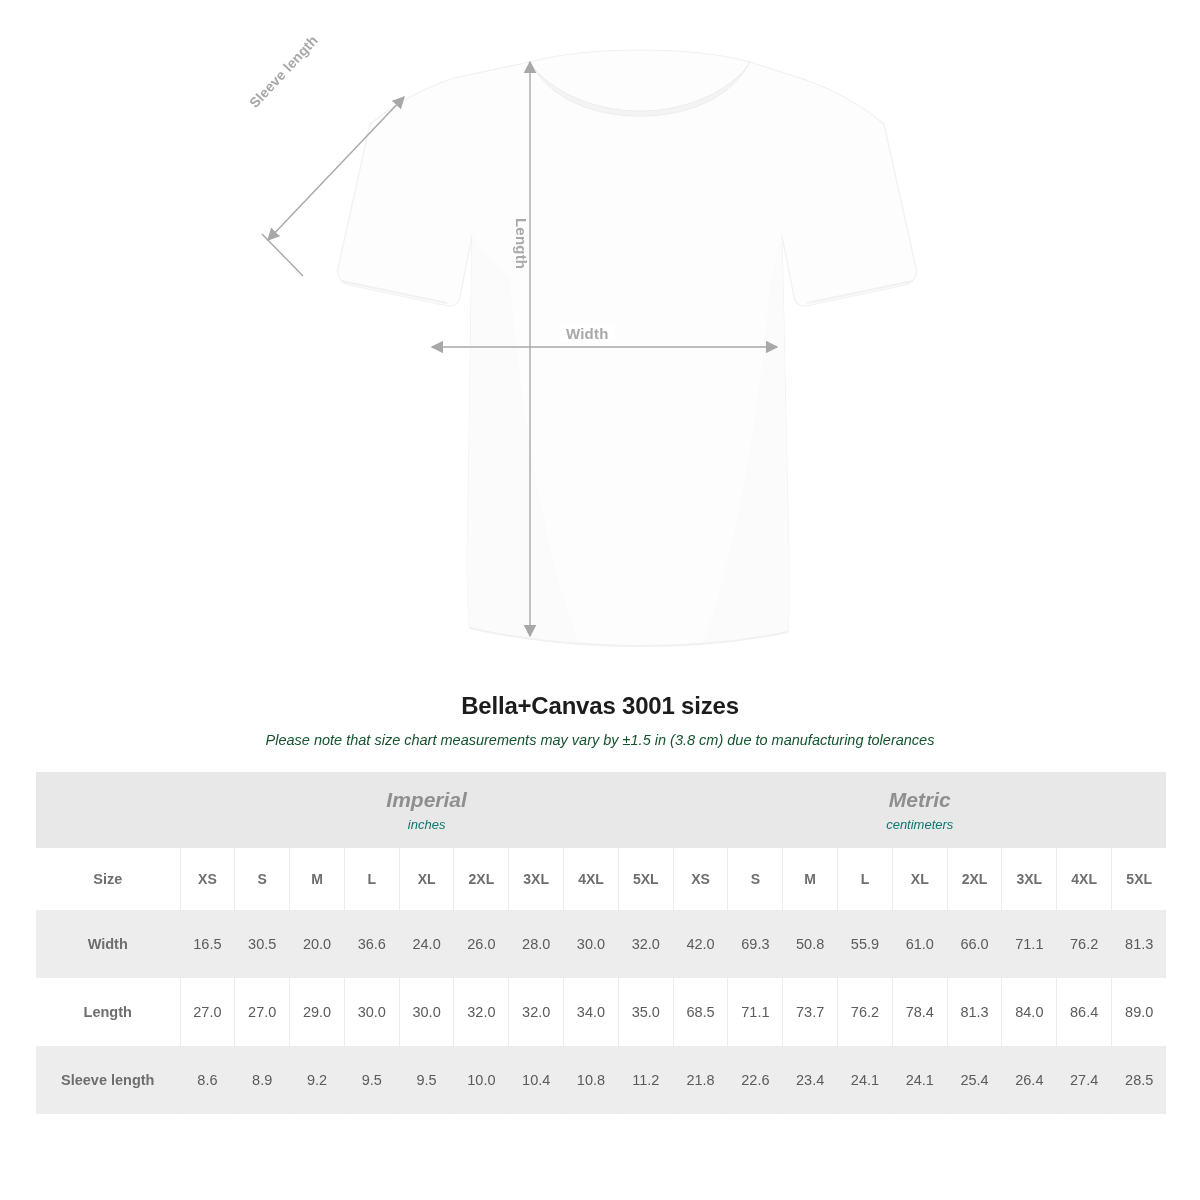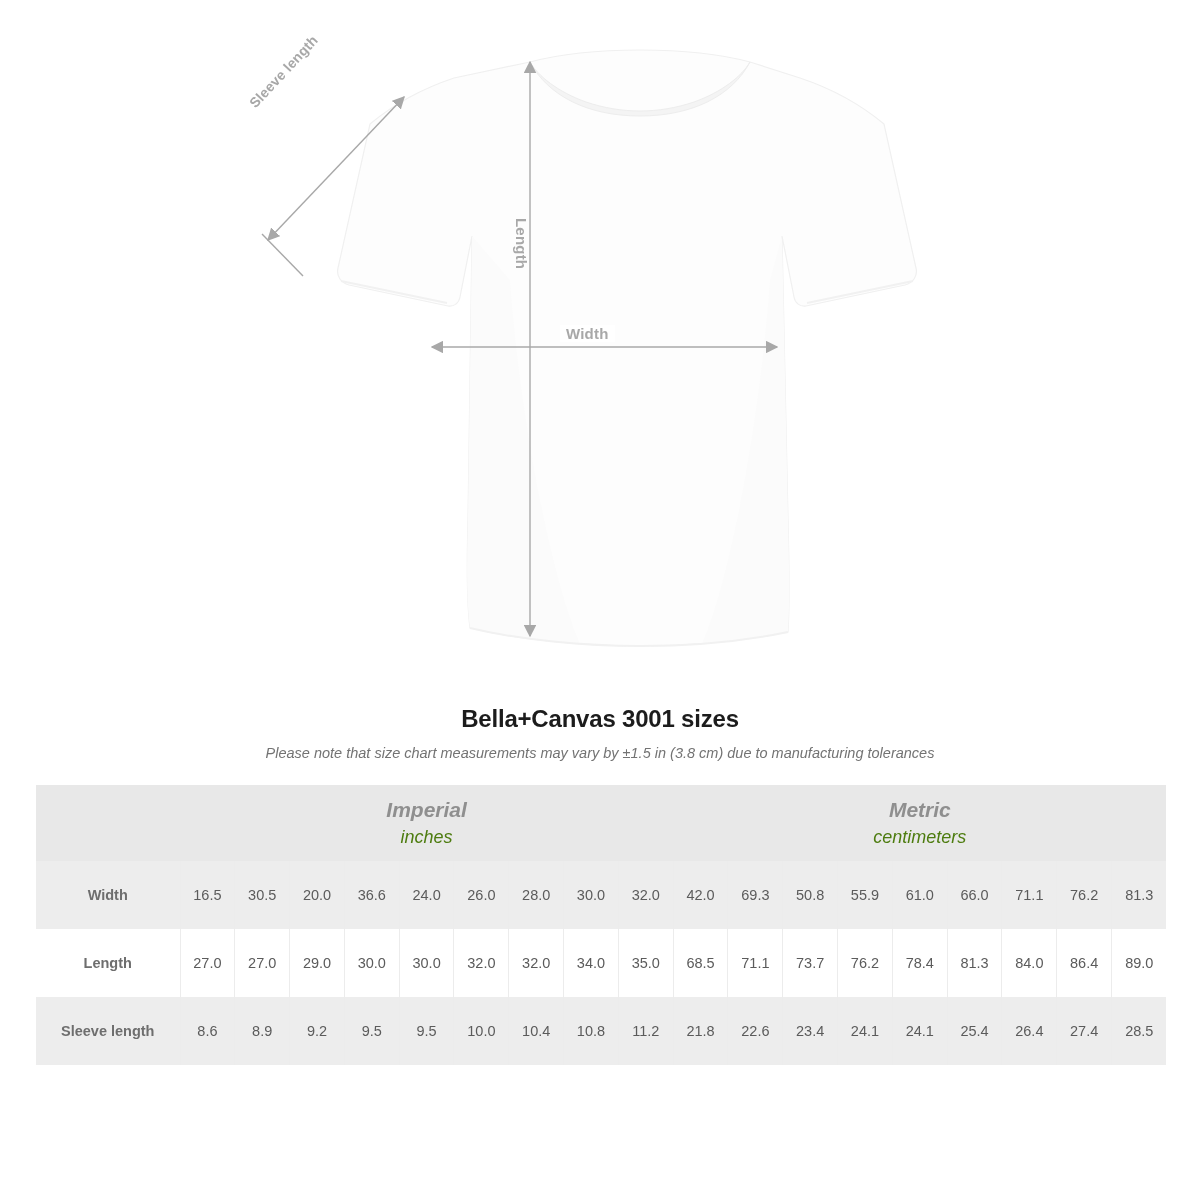--- a/index.html
+++ b/index.html
@@ -45,32 +45,32 @@
   }
   #label-width {
     left: 560px; top: 325px;
     background: #fff;
     padding: 0 6px;
   }
 
   
   #title-block {
     text-align: center;
-    margin-top: 15px;
+    margin-top: 2px;
   }
   #chart-title {
     font-size: 24px;
     font-weight: bold;
     color: #1c1c1c;
     letter-spacing: -0.2px;
   }
   #chart-note {
     font-size: 14.5px;
     font-style: italic;
-    color: #737373;
+    color: #14532d;
     margin-top: 12px;
   }
 
   
   #table-wrap {
     margin: 24px 36px 0 36px;
   }
   table {
     width: 1128px;
     border-collapse: collapse;
@@ -83,23 +83,23 @@
     text-align: center;
   }
   .unit-name {
     font-size: 21px;
     font-style: italic;
     font-weight: bold;
     color: #8f8f8f;
     line-height: 1.15;
   }
   .unit-sub {
-    font-size: 18px;
+    font-size: 13px;
     font-style: italic;
-    color: #4d7c0f;
+    color: #0f766e;
     margin-top: 4px;
   }
   .hdr-row td {
     background: #ffffff;
     height: 62px;
     text-align: center;
     vertical-align: middle;
     font-size: 14px;
     font-weight: bold;
     color: #6e6e6e;
@@ -237,20 +237,41 @@
           <td colspan="9">
             <div class="unit-name">Imperial</div>
             <div class="unit-sub">inches</div>
           </td>
           <td colspan="9">
             <div class="unit-name">Metric</div>
             <div class="unit-sub">centimeters</div>
           </td>
         </tr>
 
+        <tr class="hdr-row">
+          <td class="rowlabel">Size</td>
+          <td>XS</td>
+          <td>S</td>
+          <td>M</td>
+          <td>L</td>
+          <td>XL</td>
+          <td>2XL</td>
+          <td>3XL</td>
+          <td>4XL</td>
+          <td>5XL</td>
+          <td>XS</td>
+          <td>S</td>
+          <td>M</td>
+          <td>L</td>
+          <td>XL</td>
+          <td>2XL</td>
+          <td>3XL</td>
+          <td>4XL</td>
+          <td>5XL</td>
+        </tr>
 
         <tr class="data-row shade">
           <td class="rowlabel">Width</td>
           <td>16.5</td>
           <td>30.5</td>
           <td>20.0</td>
           <td>36.6</td>
           <td>24.0</td>
           <td>26.0</td>
           <td>28.0</td>

